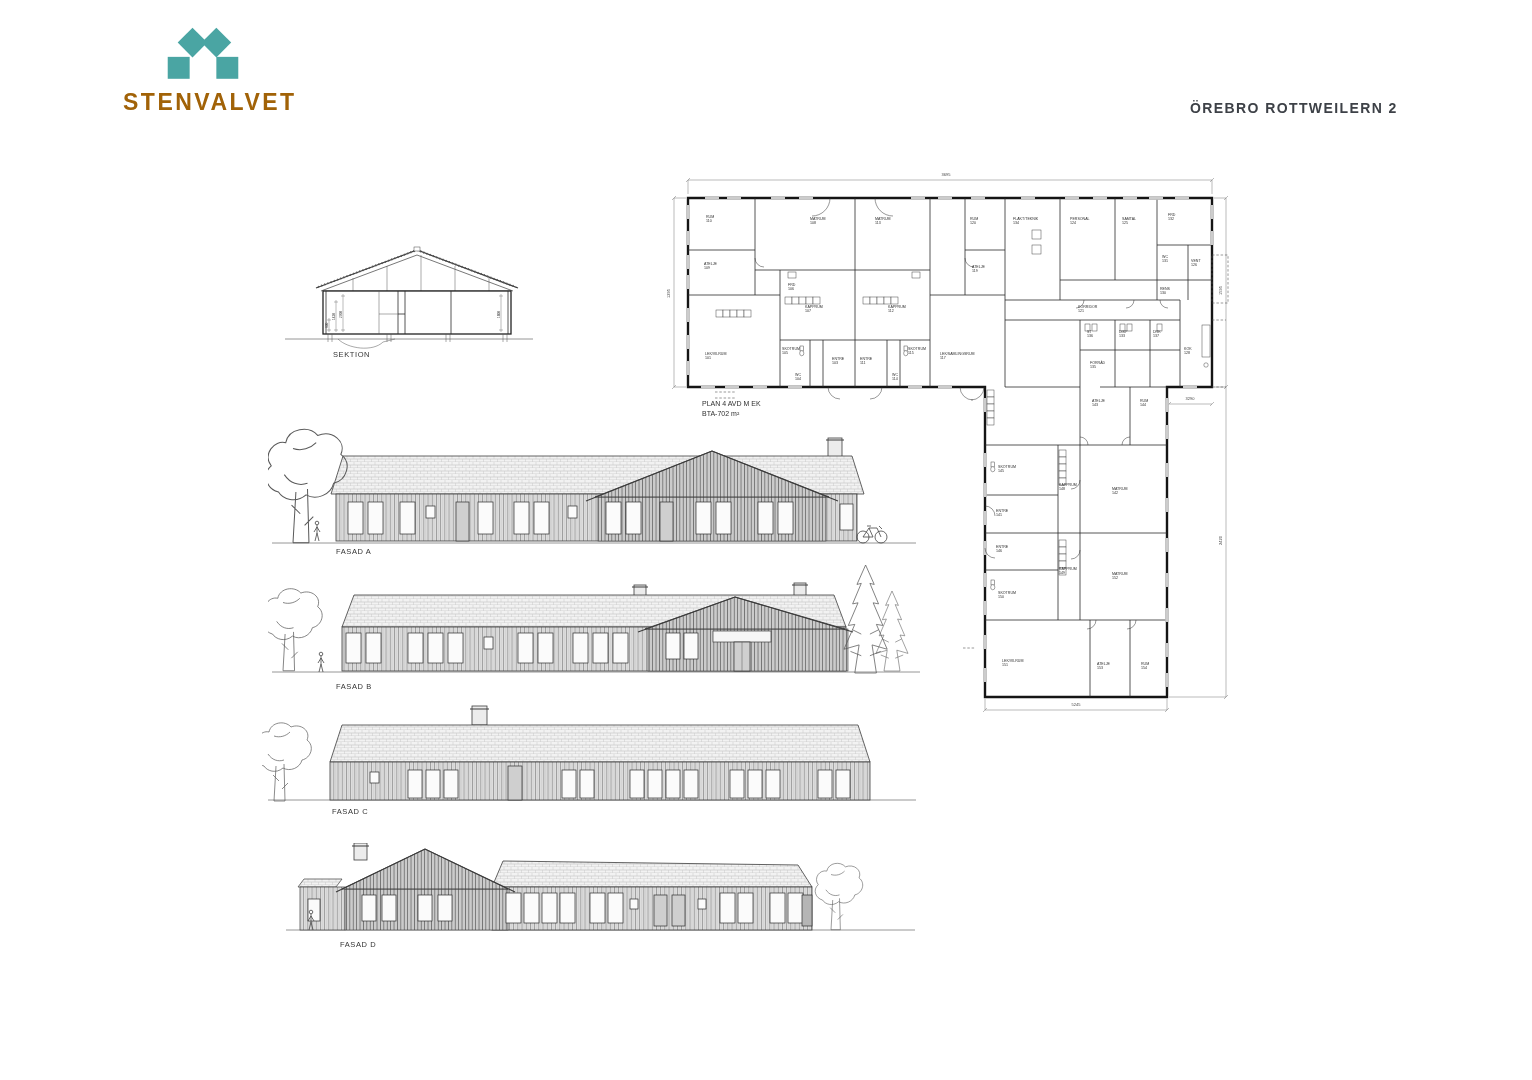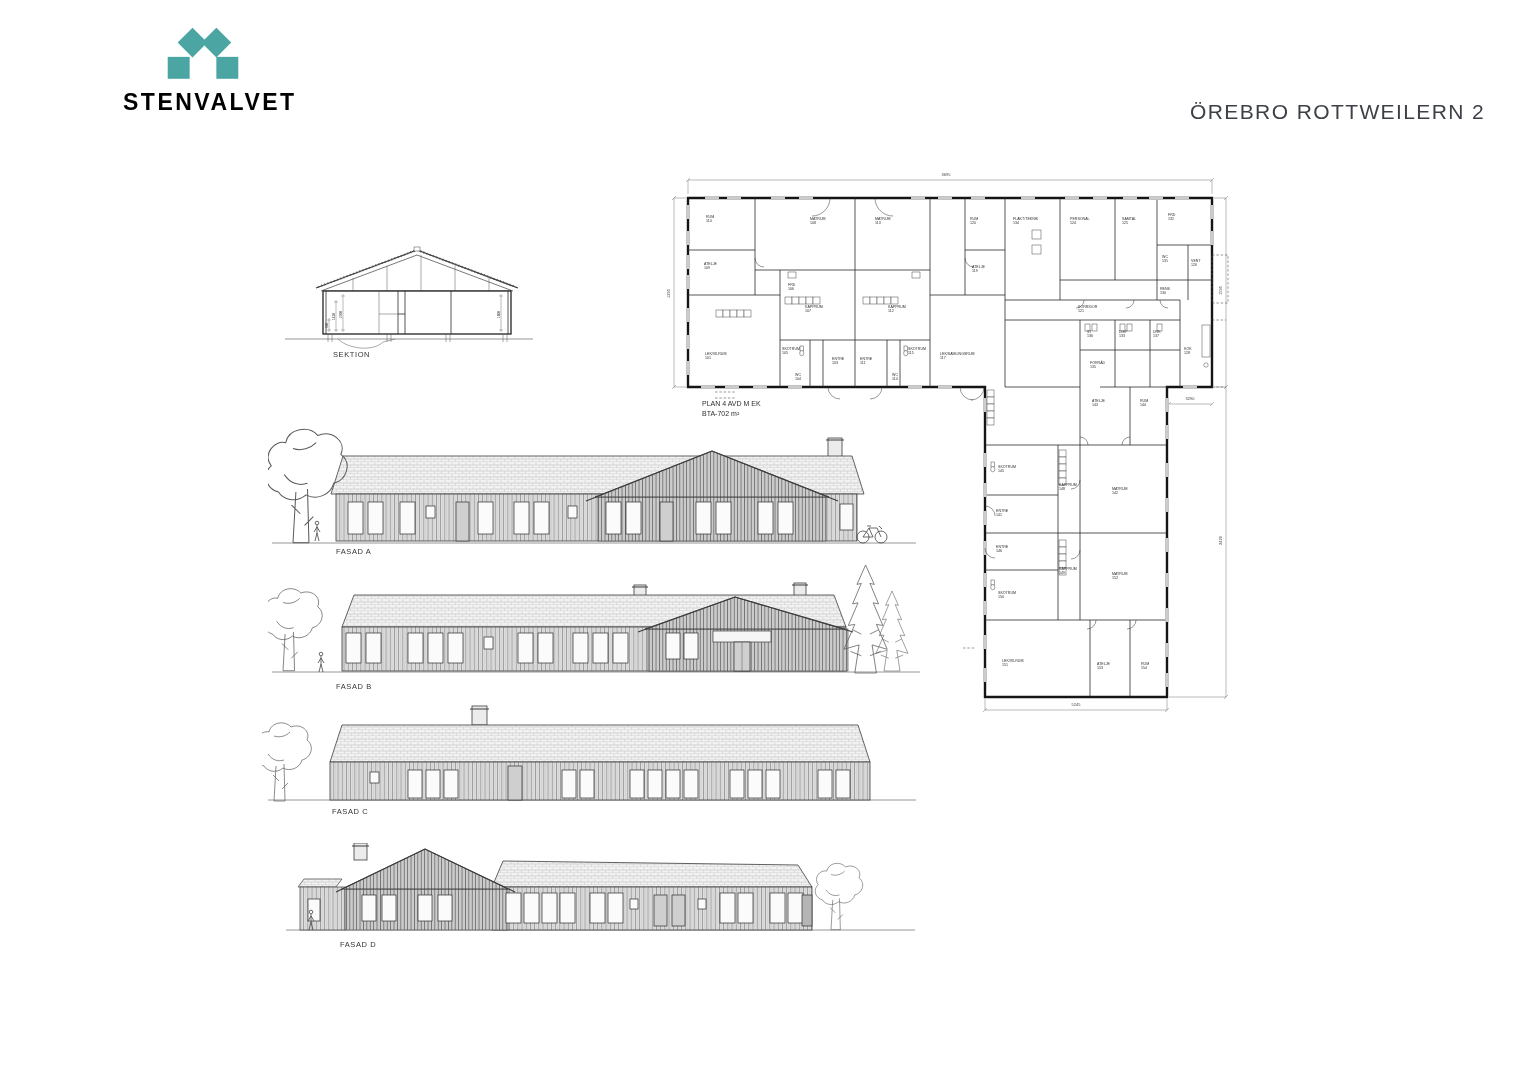--- a/index.html
+++ b/index.html
@@ -4,22 +4,22 @@
 <style>
   html,body{margin:0;padding:0}
   body{width:1532px;height:1080px;background:#ffffff;position:relative;
        font-family:"Liberation Sans",sans-serif;overflow:hidden}
   .abs{position:absolute}
   svg text{font-family:"Liberation Sans",sans-serif}
   
   .brand{position:absolute;left:123px;top:26px;width:160px;text-align:center}
   .brand svg{display:block;margin:0 auto}
   .brand-name{margin-top:7px;font-size:23px;font-weight:700;letter-spacing:2.5px}
-  .project{position:absolute;left:1190px;top:100px;font-size:21px;
-           letter-spacing:1.4px;color:#3d4147;font-weight:400}
+  .project{position:absolute;left:1190px;top:100px;font-size:14px;
+           letter-spacing:1.4px;color:#3d4147;font-weight:700}
   
   .room{font-size:3.6px;fill:#2f2f2f}
   .dim{font-size:4px;fill:#444}
   .sdim{font-size:3.2px;fill:#444}
   .dimline{stroke:#777;stroke-width:.5;fill:none}
   .wall{stroke:#151515;stroke-width:2.4;fill:#ffffff}
   .iw{stroke:#2b2b2b;stroke-width:.8;fill:none}
   .fx{stroke:#333;stroke-width:.45;fill:#fff}
   .arc{stroke:#333;stroke-width:.5;fill:none}
   .dash{stroke:#555;stroke-width:.6;fill:none;stroke-dasharray:2.5,1.8}
@@ -100,21 +100,21 @@
   </defs>
 </svg>
 
 <div class="brand">
   <svg width="82" height="56" viewBox="0 0 86 56">
     <rect x="6" y="31" width="23" height="23" fill="#4aa5a3"></rect>
     <rect x="57" y="31" width="23" height="23" fill="#4aa5a3"></rect>
     <rect x="21" y="5" width="22" height="22" transform="rotate(45 32 16)" fill="#4aa5a3"></rect>
     <rect x="46" y="5" width="22" height="22" transform="rotate(45 57 16)" fill="#4aa5a3"></rect>
   </svg>
-  <div class="brand-name" style="color: #000000;">STENVALVET</div>
+  <div class="brand-name" style="color: #a16207;">STENVALVET</div>
 </div>
 
 <div class="project">ÖREBRO ROTTWEILERN 2</div>
 
 <svg class="abs" style="left:283px;top:236px" width="275" height="135" viewBox="0 0 275 135">
   <line x1="2" y1="103" x2="250" y2="103" class="gnd"></line>
 
   <path d="M33,52 L134,14 L235,52" class="ol" stroke-width="1.2"></path>
   <path d="M38,55 L134,19 L230,55" class="ol" stroke-width=".7"></path>
   <path d="M35,51 L134,14 M134,14 L233,51" stroke="#555" stroke-width="2" stroke-dasharray="1,2.4" fill="none"></path>

